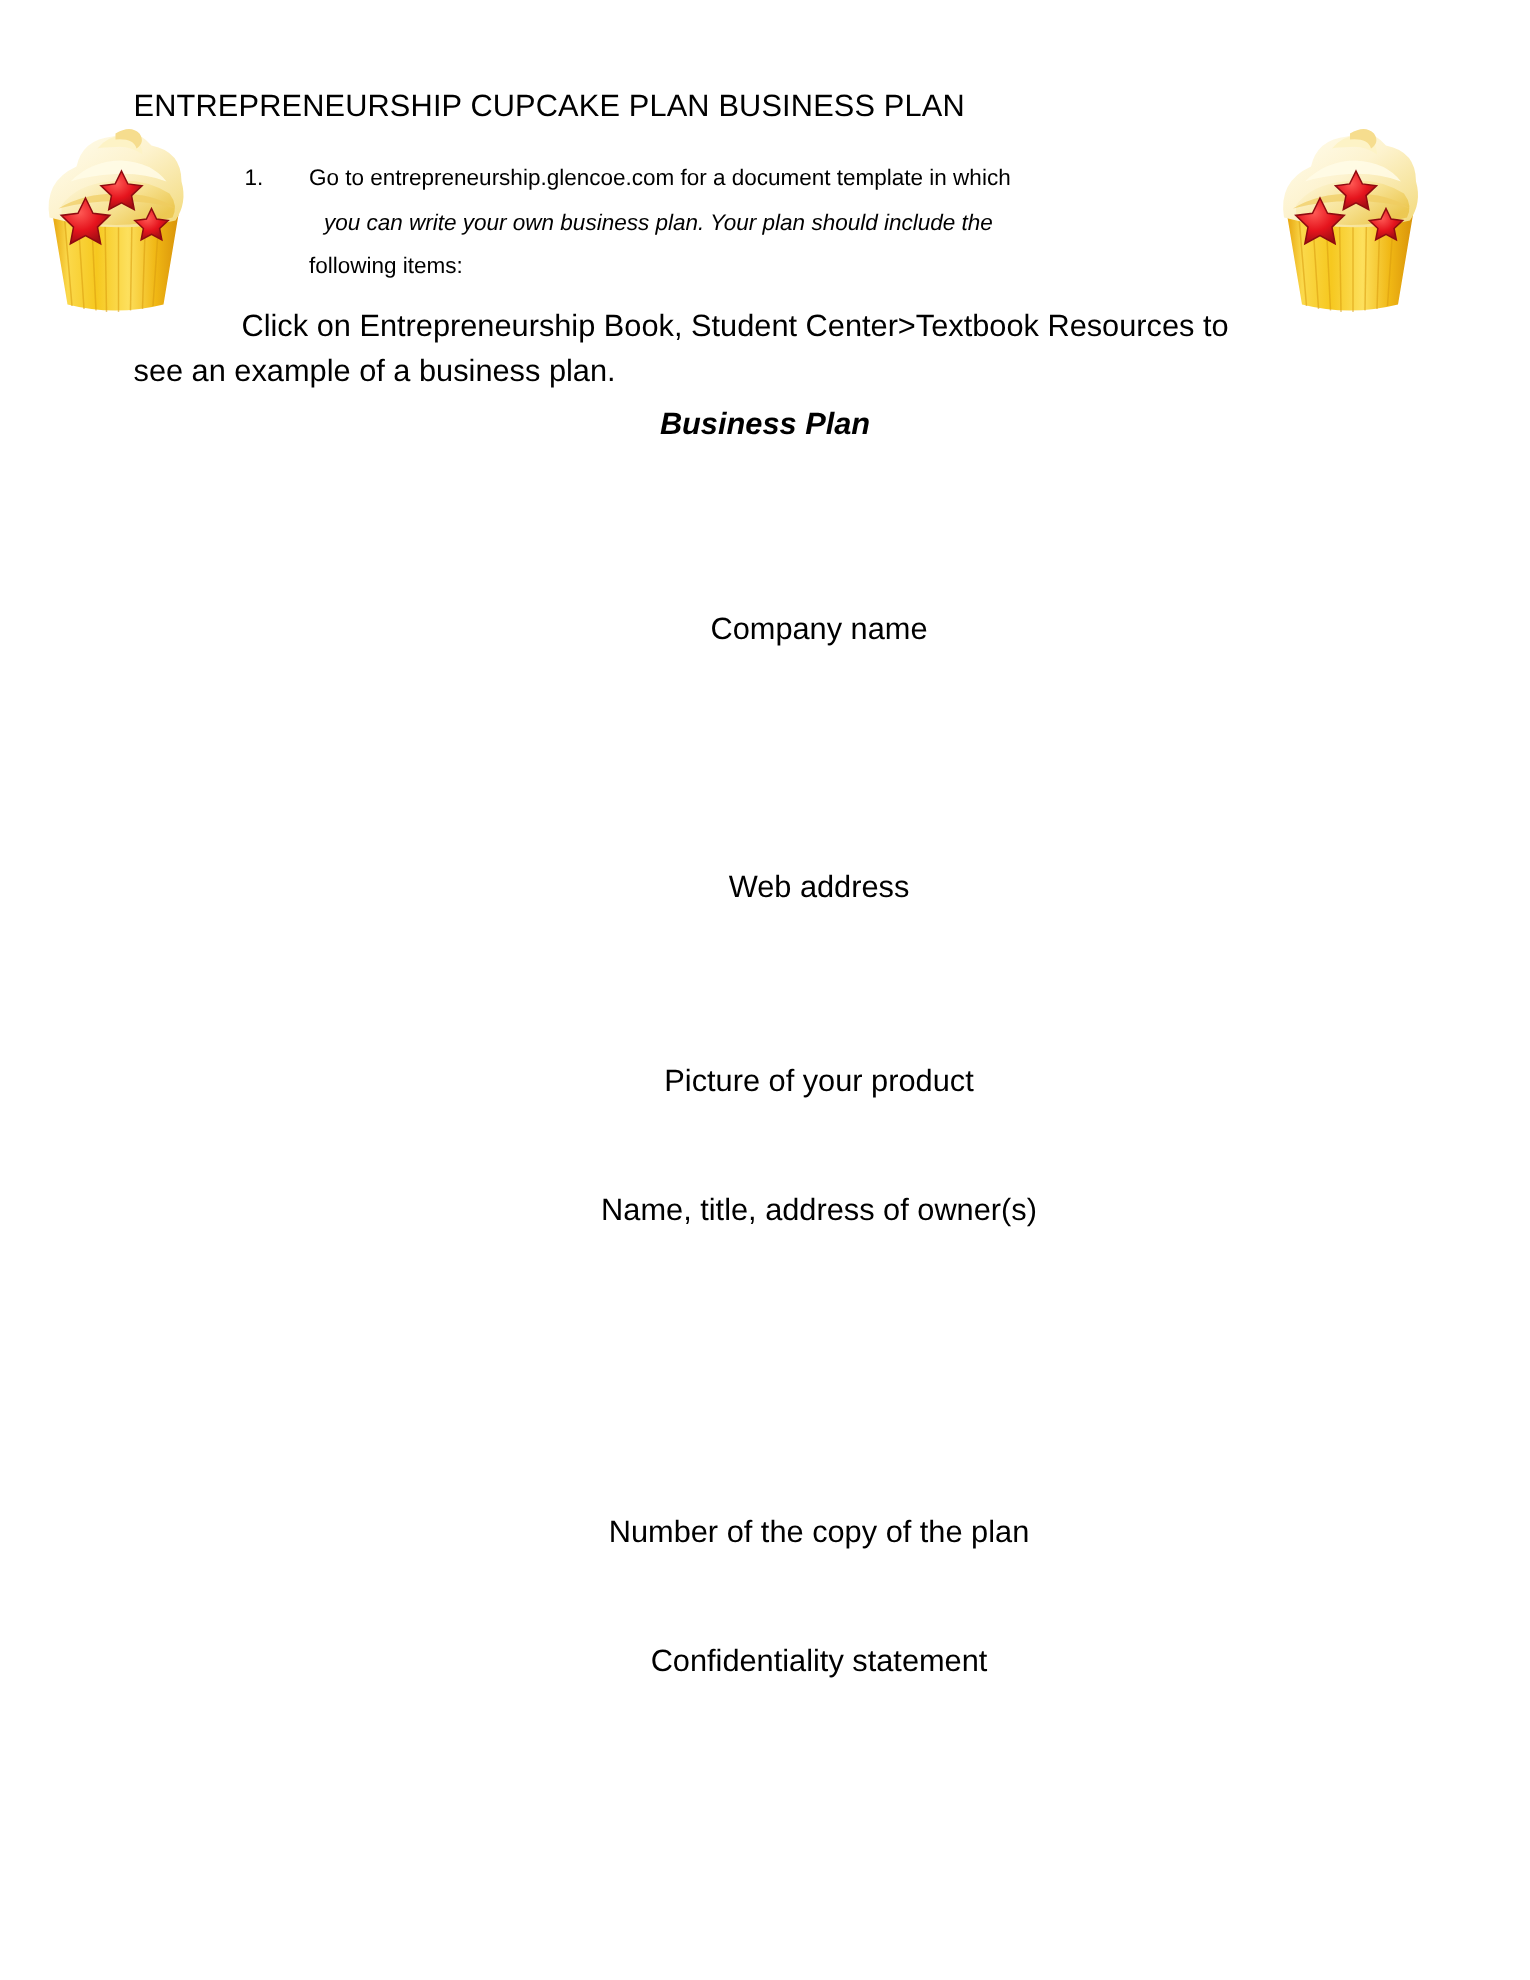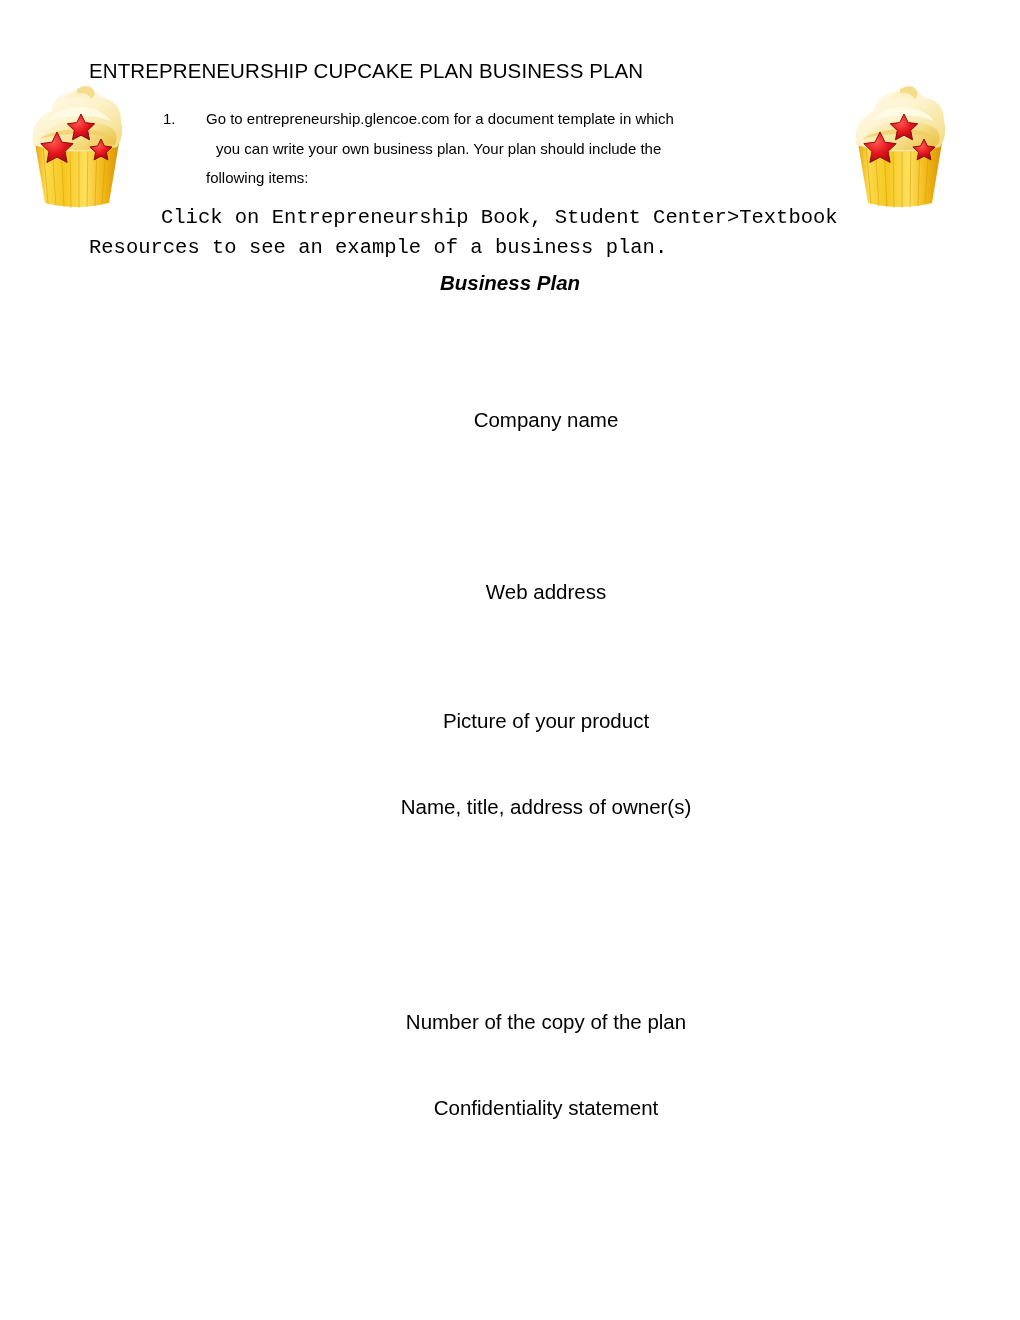--- a/index.html
+++ b/index.html
@@ -60,32 +60,32 @@
   .numbered-item .item-text {
     display: block;
     margin-left: 43px;
     font-size: 15px;
     line-height: 29.5px;
     text-indent: 0;
   }
   .numbered-item .item-text .cont {
     display: block;
     padding-left: 10px;
+    font-style: italic;
   }
 
   
   .body-paragraph {
     position: absolute;
     left: 89px;
     top: 203px;
     width: 760px;
     font-size: 20.5px;
     line-height: 29.5px;
     text-indent: 72px;
-    font-family: Liberation Mono, monospace;
   }
 
   
   .plan-heading {
     position: absolute;
     left: 0;
     top: 269px;
     width: 1020px;
     text-align: center;
     font-size: 20.5px;

